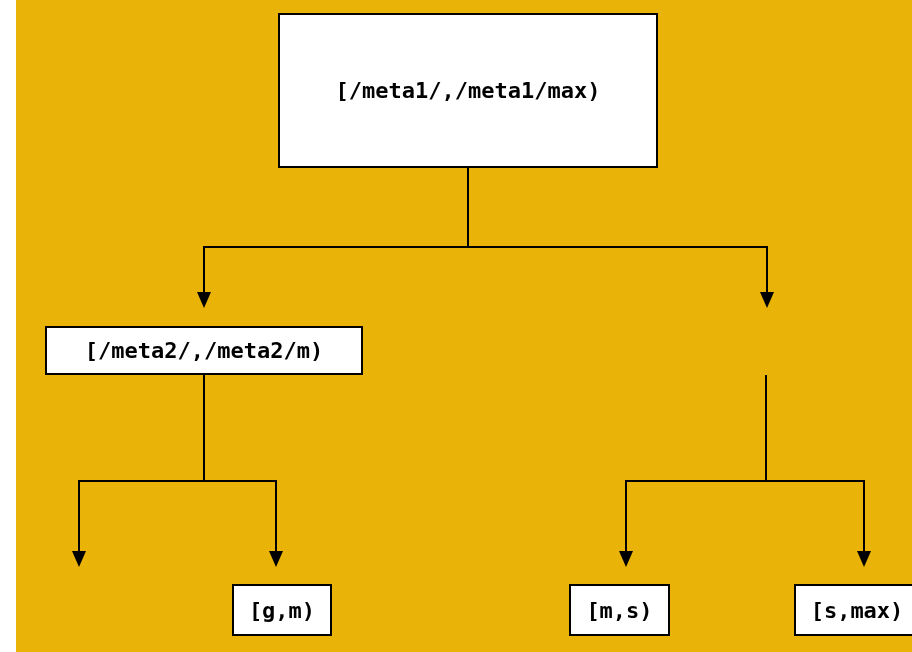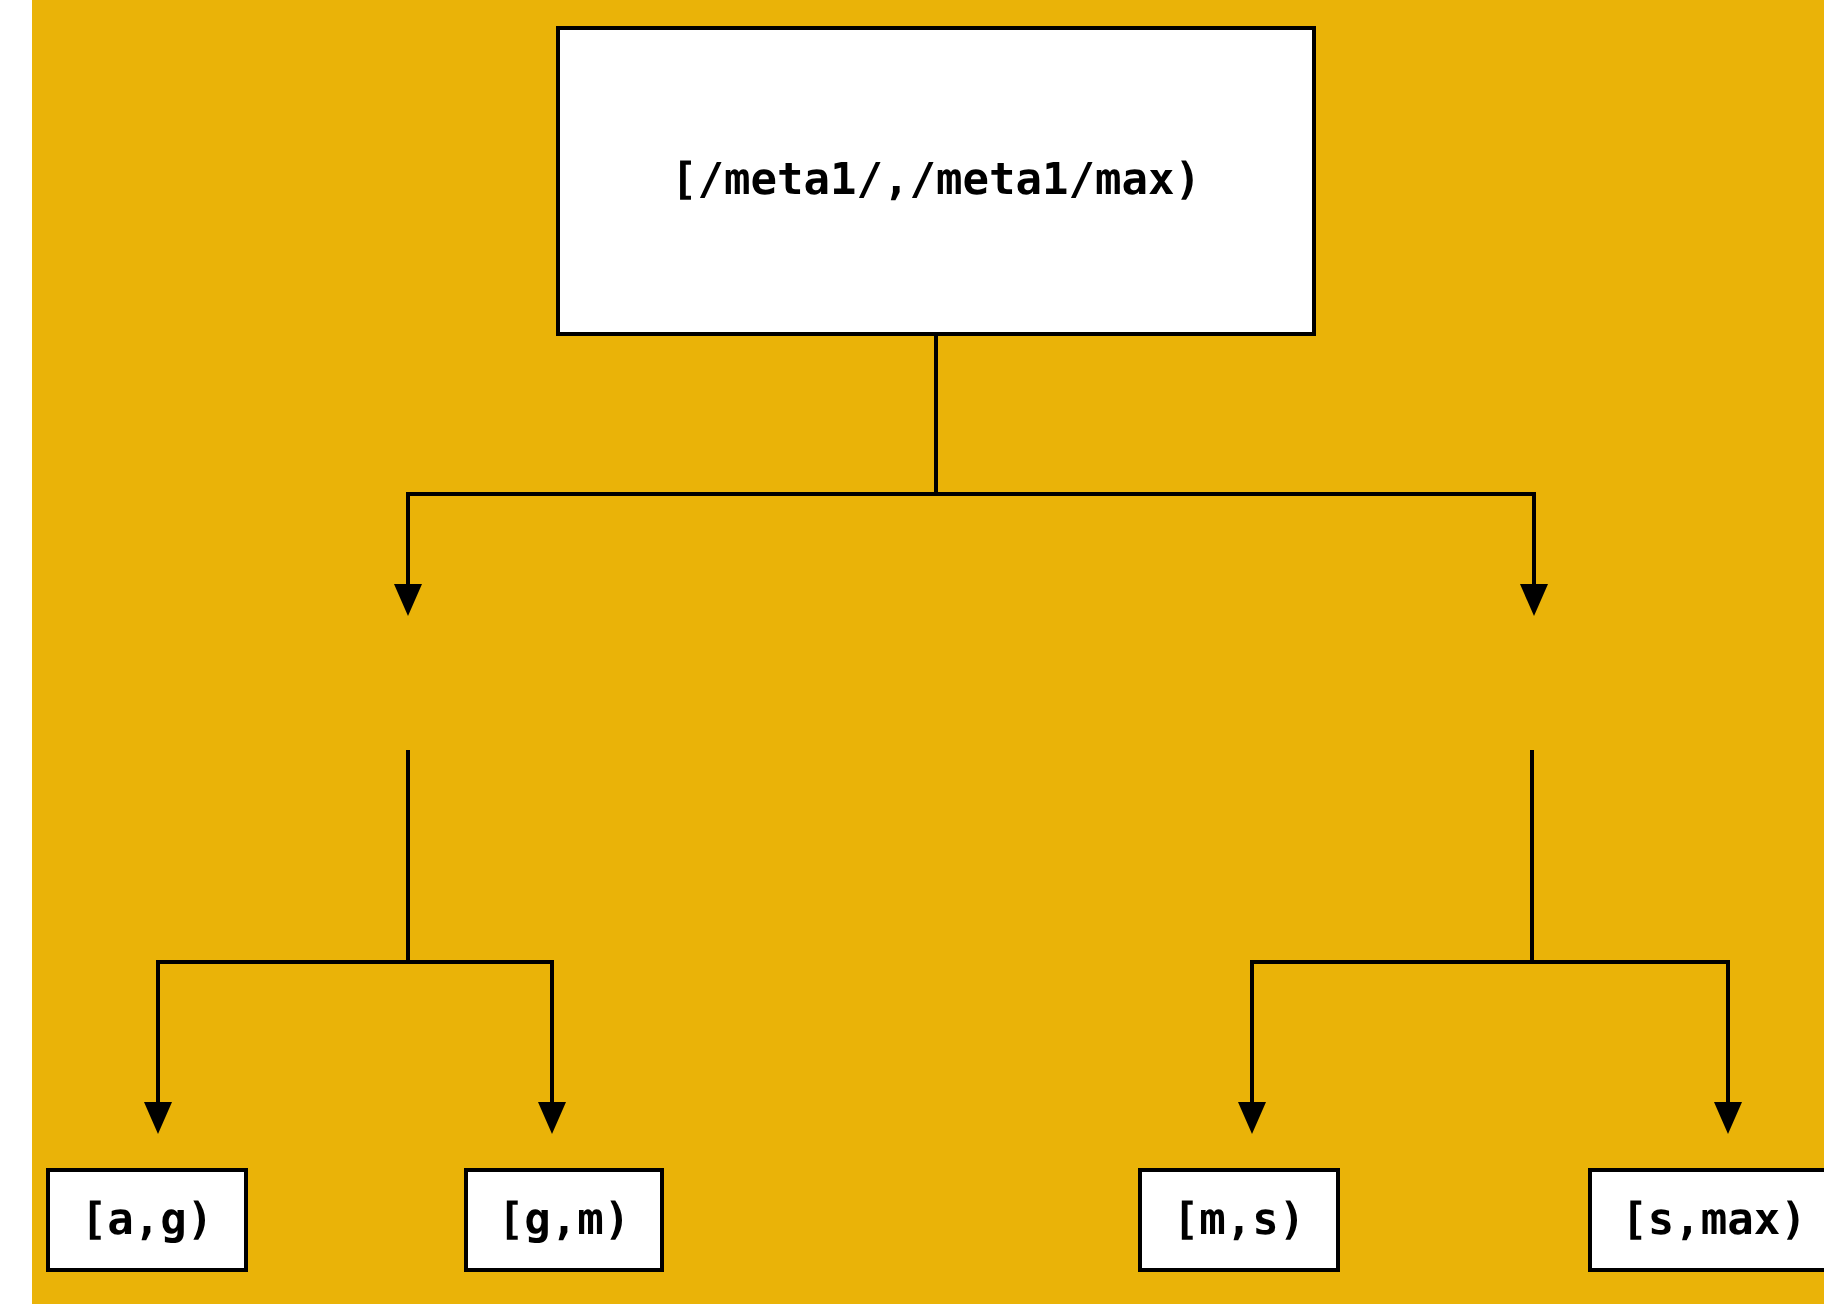--- a/index.html
+++ b/index.html
@@ -73,23 +73,23 @@
     <polygon points="253,551 267,551 260,567"></polygon>
 
     <path d="M750 375 V481"></path>
     <path d="M610 551 V481 H848 V551"></path>
     <polygon points="603,551 617,551 610,567"></polygon>
     <polygon points="841,551 855,551 848,567"></polygon>
   </svg>
 
   <div class="node node-root">[/meta1/,/meta1/max)</div>
 
+  <div class="node node-l1a">[/meta2/,/meta2/m)</div>
 
 
-  <div class="node node-leaf1">[a,g)</div>
 
   <div class="node node-leaf2">[g,m)</div>
 
   <div class="node node-leaf4">[s,max)</div>
 
   <div class="node node-leaf3">[m,s)</div>
 
 </div>
 
 </body></html>

